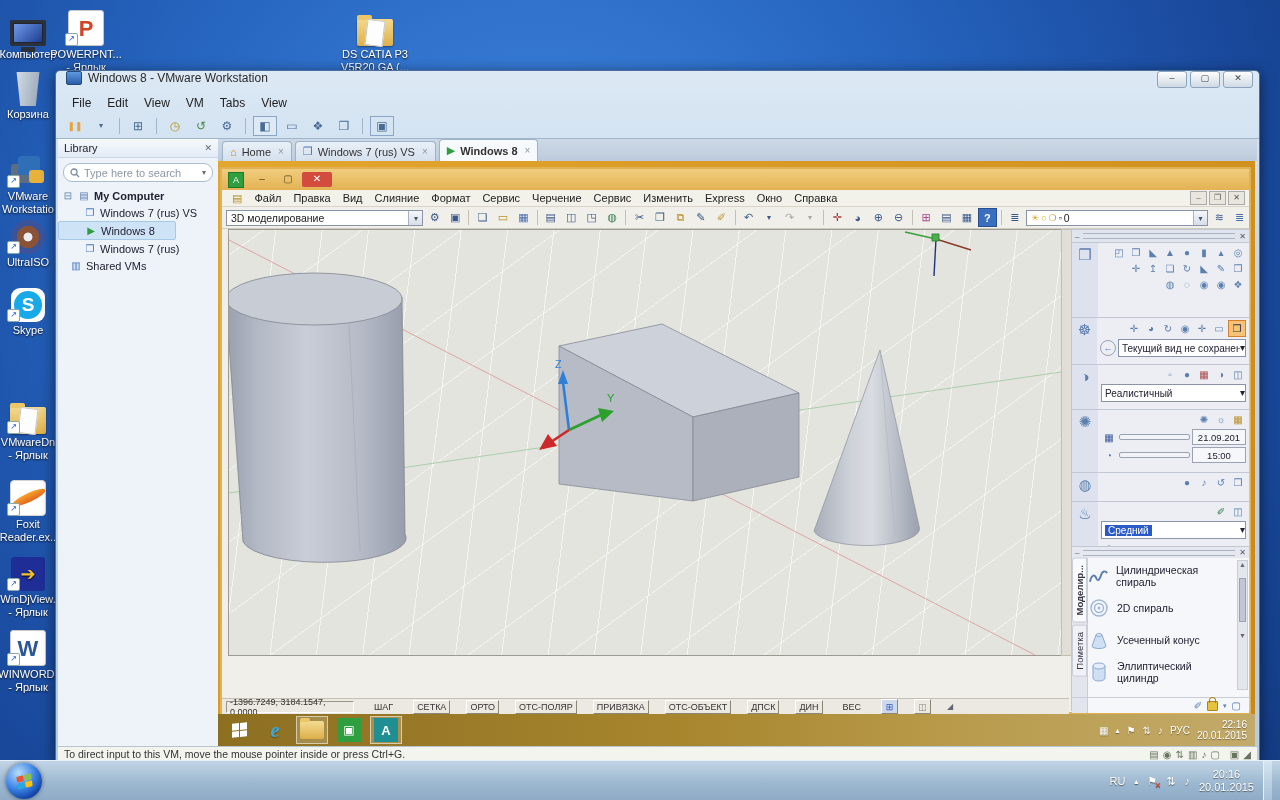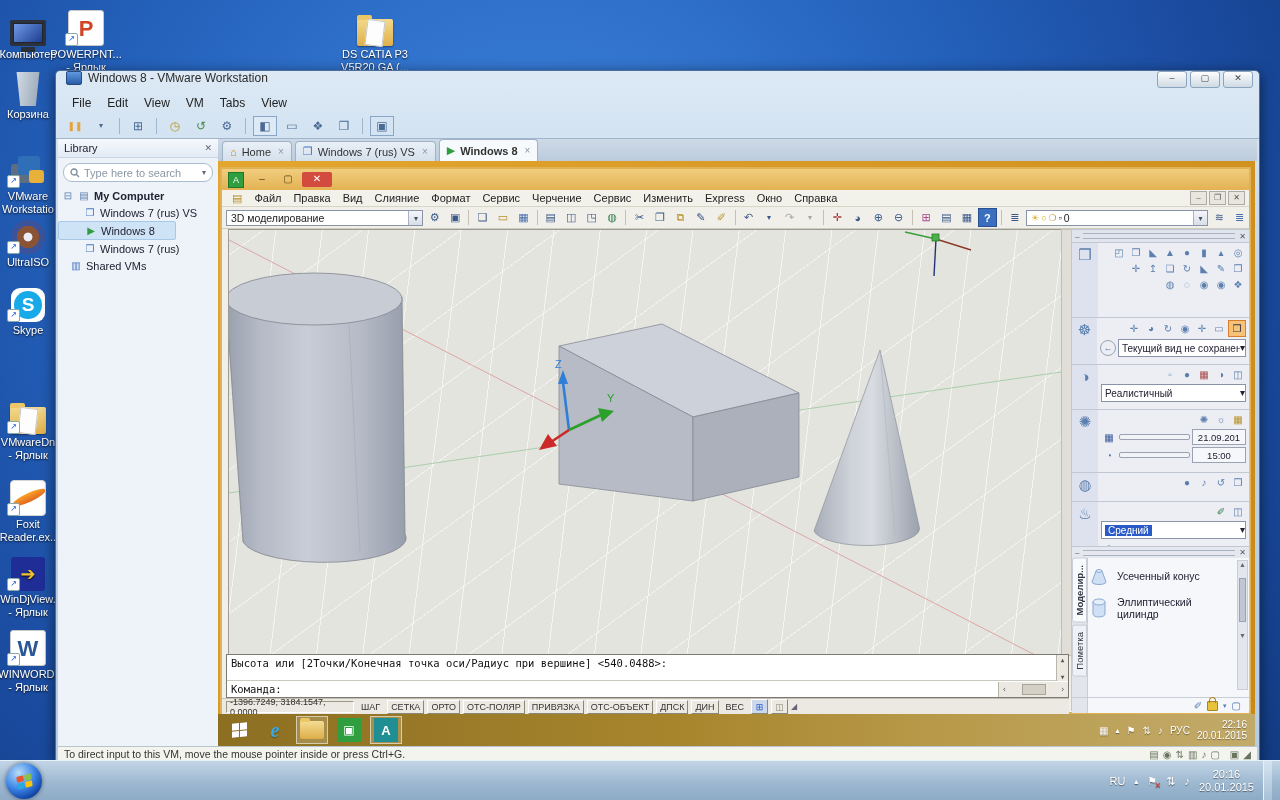--- a/index.html
+++ b/index.html
@@ -129,21 +129,21 @@
   .pbot{position:absolute;left:0;bottom:0;width:177px;height:16px;border-top:1px solid #c9cdd8;display:flex;align-items:center;justify-content:flex-end;gap:5px;padding-right:8px;box-sizing:border-box;font-size:10px;color:#5b7fae}
   .lock{width:9px;height:8px;background:#e8c23a;border:1px solid #a8871a;border-radius:1px;position:relative}
   .lock:before{content:"";position:absolute;left:1px;top:-5px;width:5px;height:5px;border:1.5px solid #a8871a;border-bottom:none;border-radius:4px 4px 0 0}
   
   #cmd{left:4px;top:485px;width:841px;height:42px;background:#fff;border:1px solid #7a7a72;font-family:"DejaVu Sans Mono",monospace;font-size:10.5px;color:#111}
   .chist{position:absolute;left:0;top:0;right:12px;height:26px;border-bottom:1px solid #c9c9c0;padding:2px 4px;box-sizing:border-box}
   .cvs{position:absolute;right:0;top:0;width:12px;height:26px;background:#ece9e2;border-left:1px solid #b8b5aa;font-size:6px;color:#555;display:flex;flex-direction:column;justify-content:space-between;align-items:center;padding:1px 0;box-sizing:border-box}
   .cprm{position:absolute;left:0;bottom:0;right:70px;height:15px;padding:1px 4px;box-sizing:border-box}
   .chs{position:absolute;right:0;bottom:0;width:70px;height:15px;background:#ece9e2;border-left:1px solid #b8b5aa;display:flex;align-items:center;justify-content:space-between;font-size:8px;color:#555;padding:0 3px;box-sizing:border-box}
   .chs .th{width:22px;height:9px;background:#d4d0c6;border:1px solid #a8a49a}
-  #astat{left:0px;top:529px;width:847px;height:16px;background:#ece9e2;border-top:1px solid #c4c1b4;display:flex;align-items:center;gap:3px;padding-left:4px;box-sizing:border-box;font-size:9.5px;color:#333}
+  #astat{left:0px;top:529px;width:847px;height:16px;background:#ece9e2;border-top:1px solid #c4c1b4;display:flex;align-items:center;gap:16px;padding-left:4px;box-sizing:border-box;font-size:9.5px;color:#333}
   .coordbox{width:128px;height:12px;border:1px solid #9a968a;border-right-color:#fff;border-bottom-color:#fff;background:#ece9e2;font-size:9px;display:flex;align-items:center;padding-left:3px;box-sizing:border-box}
   .tgl{height:12px;border:1px solid #fff;border-right-color:#8a8678;border-bottom-color:#8a8678;background:#ece9e2;padding:0 3px;font-size:9px;line-height:12px}
   .tgl.flat{border-color:transparent}
   .sic{width:15px;height:13px;border:1px solid #fff;border-right-color:#8a8678;border-bottom-color:#8a8678;display:flex;align-items:center;justify-content:center;font-size:9px}
 </style>
 </head>
 <body>
 
 <div id="screen">
 
@@ -602,20 +602,34 @@
               <span class="rline"></span>
               <span>✕</span>
             </div>
             <div class="ptabs">
               <div class="ptab act">Моделир...</div>
               <div class="ptab">Пометка</div>
             </div>
             <div class="pitems">
               <div class="pit">
                 <svg width="22" height="22" viewBox="0 0 22 22">
+                  <path d="M2 17 C4 9 7 9 9 14 C11 18 13 12 14 9 C15 6 18 5 20 8" fill="none" stroke="#5b7fae" stroke-width="2"></path>
+                </svg>
+                <span>Цилиндрическая спираль</span>
+              </div>
+              <div class="pit">
+                <svg width="22" height="22" viewBox="0 0 22 22">
+                  <circle cx="11" cy="11" r="8" fill="none" stroke="#9db8dc" stroke-width="1.5"></circle>
+                  <circle cx="11" cy="11" r="4.5" fill="none" stroke="#9db8dc" stroke-width="1.5"></circle>
+                  <circle cx="11" cy="11" r="1.5" fill="#9db8dc"></circle>
+                </svg>
+                <span>2D спираль</span>
+              </div>
+              <div class="pit">
+                <svg width="22" height="22" viewBox="0 0 22 22">
                   <path d="M8 6 L4 17 A7 2.5 0 0 0 18 17 L14 6" fill="#cfe0f4" stroke="#8aa8d0" stroke-width="1"></path>
                   <ellipse cx="11" cy="6" rx="3" ry="1.4" fill="#e4eefb" stroke="#8aa8d0" stroke-width="1"></ellipse>
                 </svg>
                 <span>Усеченный конус</span>
               </div>
               <div class="pit">
                 <svg width="22" height="22" viewBox="0 0 22 22">
                   <path d="M5 5 L5 17 A6 3 0 0 0 17 17 L17 5" fill="#cfe0f4" stroke="#8aa8d0" stroke-width="1"></path>
                   <ellipse cx="11" cy="5" rx="6" ry="3" fill="#e4eefb" stroke="#8aa8d0" stroke-width="1"></ellipse>
                 </svg>
@@ -629,33 +643,20 @@
             </div>
             <div class="pbot">
               <span>✐</span>
               <span class="lock"></span>
               <span style="font-size:7px">▾</span>
               <span style="color:#4a6fb0">▢</span>
             </div>
           </div>
         </div>
 
-        <div id="cmd" class="ab">
-          <div class="chist">Высота или [2Точки/Конечная точка оси/Радиус при вершине] &lt;540.0488&gt;:</div>
-          <div class="cvs">
-            <span>▲</span>
-            <span>▼</span>
-          </div>
-          <div class="cprm">Команда:</div>
-          <div class="chs">
-            <span>‹</span>
-            <span class="th"></span>
-            <span>›</span>
-          </div>
-        </div>
 
         <div id="astat" class="ab">
           <div class="coordbox">-1396.7249, 3184.1547, 0.0000</div>
           <span class="tgl flat">ШАГ</span>
           <span class="tgl">СЕТКА</span>
           <span class="tgl">ОРТО</span>
           <span class="tgl">ОТС-ПОЛЯР</span>
           <span class="tgl">ПРИВЯЗКА</span>
           <span class="tgl">ОТС-ОБЪЕКТ</span>
           <span class="tgl">ДПСК</span>

